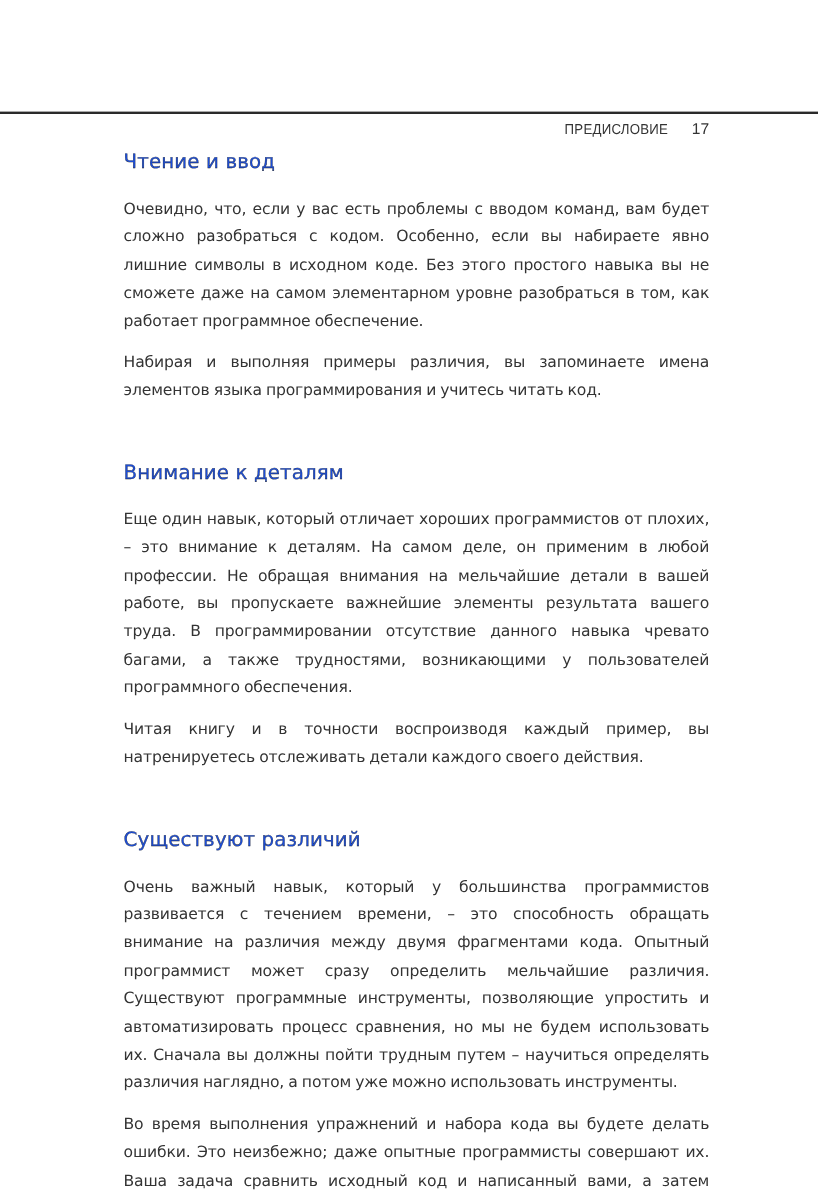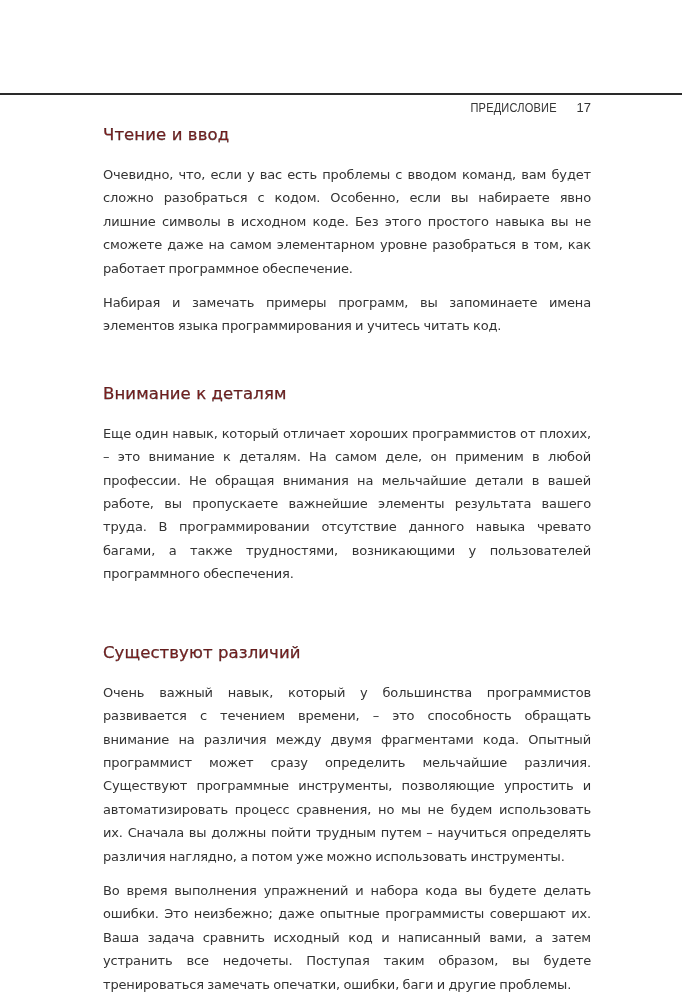--- a/index.html
+++ b/index.html
@@ -47,21 +47,21 @@
     }
     .content {
       position: absolute;
       top: 124px;
       left: 103px;
       width: 488px;
     }
     .section-title {
       font-size: 16.5px;
       font-weight: normal;
-      color: #7f1d1d;
+      color: #1d4ed8;
       margin: 0;
       line-height: 22px;
       letter-spacing: 0.1px;
       -webkit-text-stroke: 0.25px #1e1e1e;
     }
     .para {
       font-size: 13px;
       line-height: 23.4px;
       margin: 0;
       text-align: justify;
@@ -82,30 +82,31 @@
 </div>
 <div class="head-rule"></div>
 
 <div class="content">
 
   <section>
     <h2 class="section-title">Чтение и ввод</h2>
     <div class="gap-title-para"></div>
     <p class="para">Очевидно, что, если у вас есть проблемы с вводом команд, вам будет сложно разобраться с кодом. Особенно, если вы набираете явно лишние символы в исходном коде. Без этого простого навыка вы не сможете даже на самом эле­ментарном уровне разобраться в том, как работает программное обеспечение.</p>
     <div class="gap-para-para"></div>
-    <p class="para">Набирая и замечать примеры программ, вы запоминаете имена элементов языка программирования и учитесь читать код.</p>
+    <p class="para">Набирая и выполняя примеры различия, вы запоминаете имена элементов языка программирования и учитесь читать код.</p>
   </section>
 
   <div class="gap-section"></div>
 
   <section>
     <h2 class="section-title">Внимание к деталям</h2>
     <div class="gap-title-para"></div>
     <p class="para">Еще один навык, который отличает хороших программистов от плохих, – это внимание к деталям. На самом деле, он применим в любой профессии. Не обращая внимания на мельчайшие детали в вашей работе, вы пропускаете важнейшие элементы результата вашего труда. В программировании отсут­ствие данного навыка чревато багами, а также трудностями, возникающими у пользователей программного обеспечения.</p>
     <div class="gap-para-para"></div>
+    <p class="para">Читая книгу и в точности воспроизводя каждый пример, вы натренируетесь отслеживать детали каждого своего действия.</p>
   </section>
 
   <div class="gap-section"></div>
 
   <section>
     <h2 class="section-title">Существуют различий</h2>
     <div class="gap-title-para"></div>
     <p class="para">Очень важный навык, который у большинства программистов развивает­ся с течением времени, – это способность обращать внимание на различия между двумя фрагментами кода. Опытный программист может сразу опреде­лить мельчайшие различия. Существуют программные инструменты, позво­ляющие упростить и автоматизировать процесс сравнения, но мы не будем использовать их. Сначала вы должны пойти трудным путем – научиться опре­делять различия наглядно, а потом уже можно использовать инструменты.</p>
     <div class="gap-para-para"></div>
     <p class="para">Во время выполнения упражнений и набора кода вы будете делать ошибки. Это неизбежно; даже опытные программисты совершают их. Ваша задача сравнить исходный код и написанный вами, а затем устранить все недочеты. Поступая таким образом, вы будете тренироваться замечать опечатки, ошиб­ки, баги и другие проблемы.</p>

